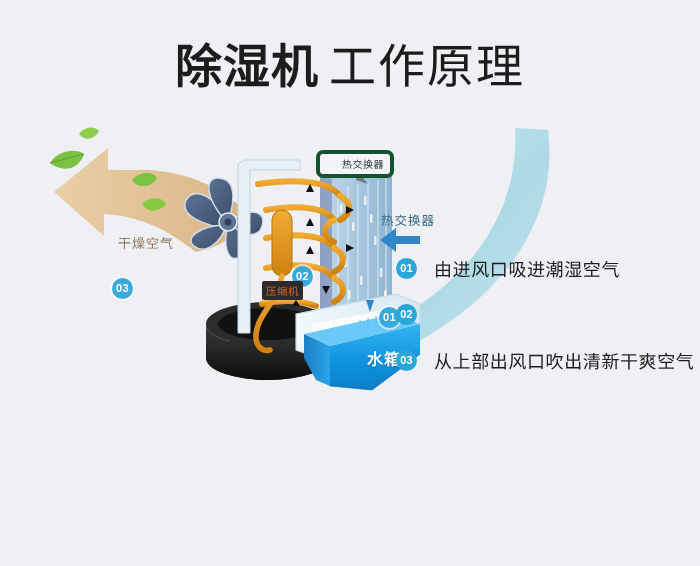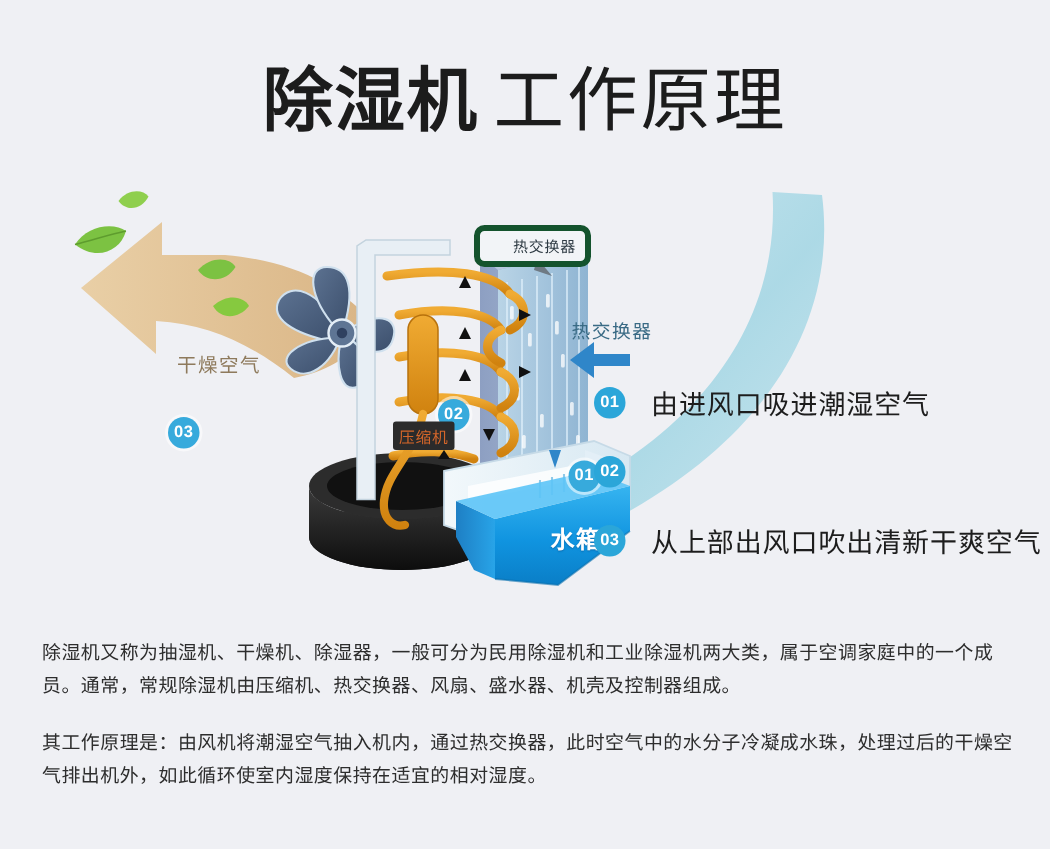--- a/index.html
+++ b/index.html
@@ -385,18 +385,14 @@
     </div>
     <div class="legend-row">
       <div class="legend-badge">02</div>
     </div>
     <div class="legend-row">
       <div class="legend-badge">03</div>
       <div class="legend-text">从上部出风口吹出清新干爽空气</div>
     </div>
   </div>
 
-  <div class="body-copy">
-    <p class="para">除湿机又称为抽湿机、干燥机、除湿器，一般可分为民用除湿机和工业除湿机两大类，属于空调家庭中的一个成员。通常，常规除湿机由压缩机、热交换器、风扇、盛水器、机壳及控制器组成。</p>
-    <p class="para">其工作原理是：由风机将潮湿空气抽入机内，通过热交换器，此时空气中的水分子冷凝成水珠，处理过后的干燥空气排出机外，如此循环使室内湿度保持在适宜的相对湿度。</p>
-  </div>
 
 </div>
 
 </body></html>

